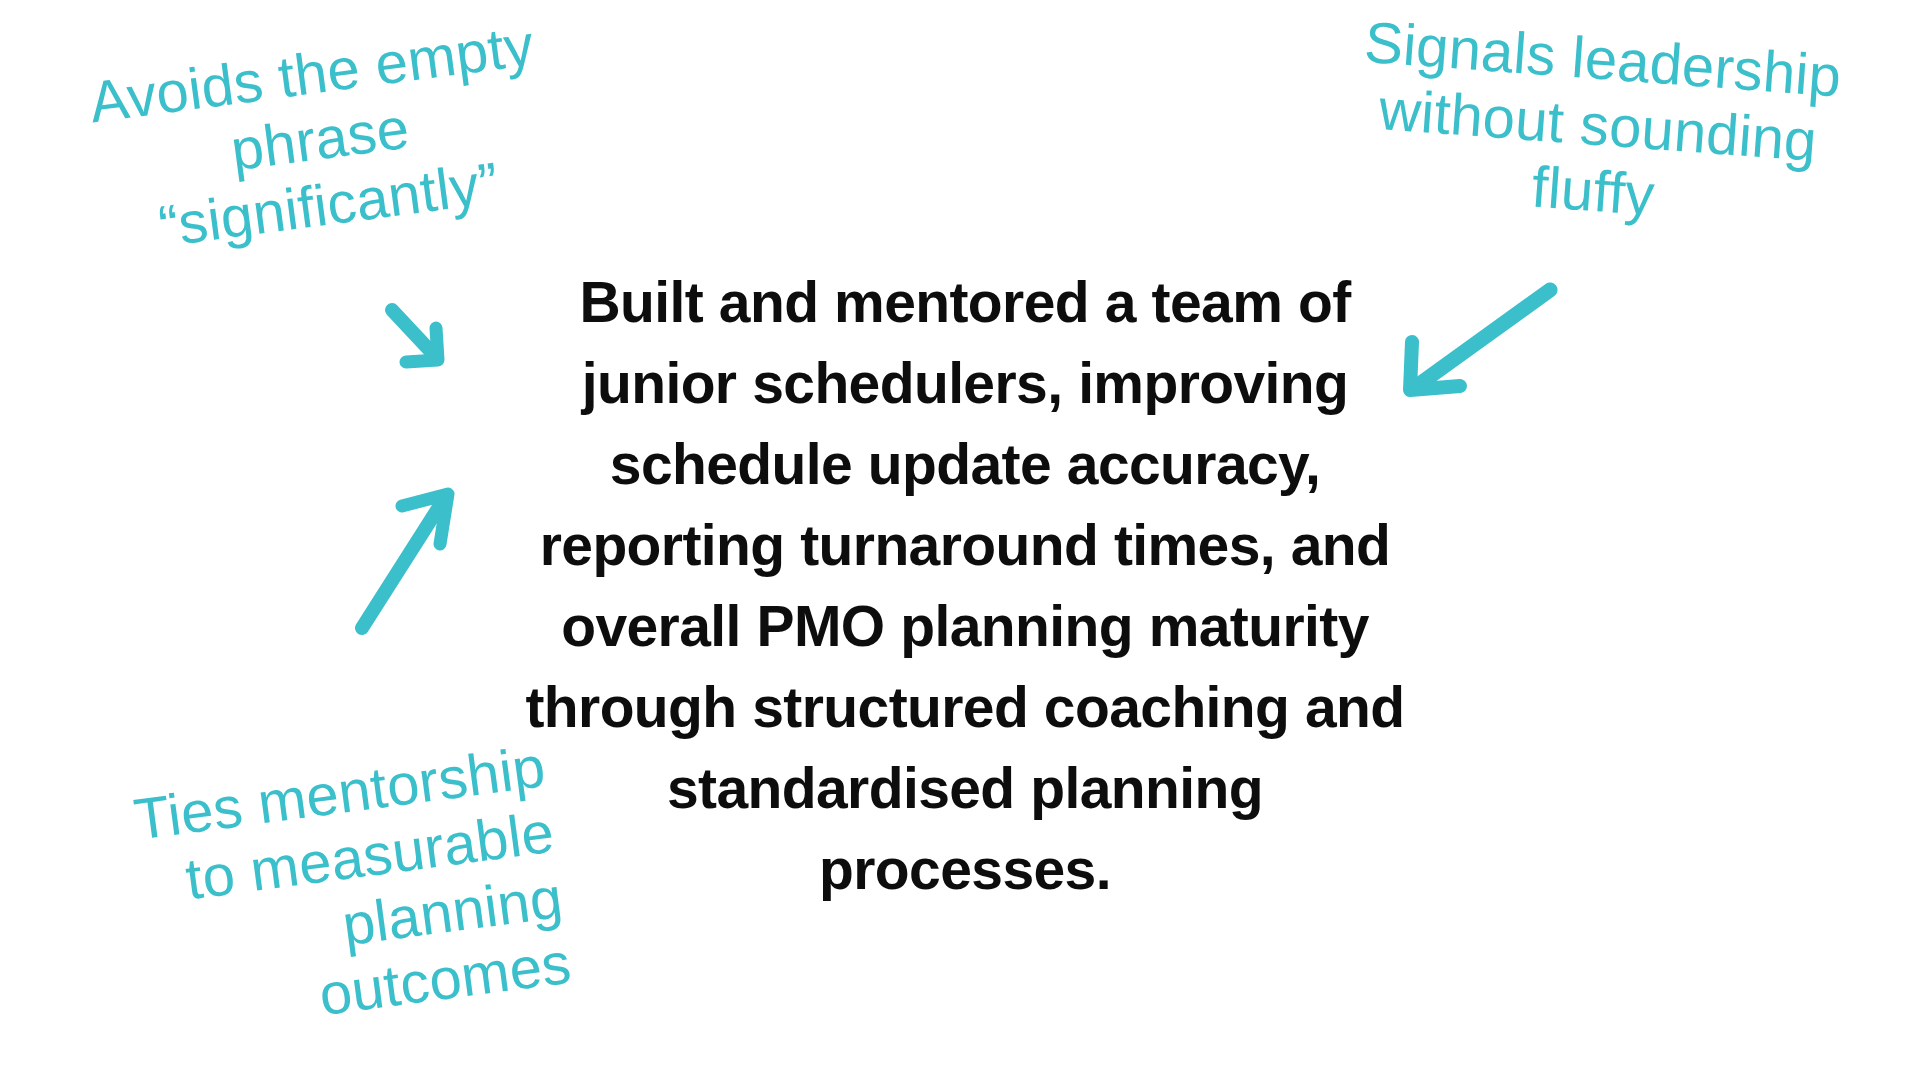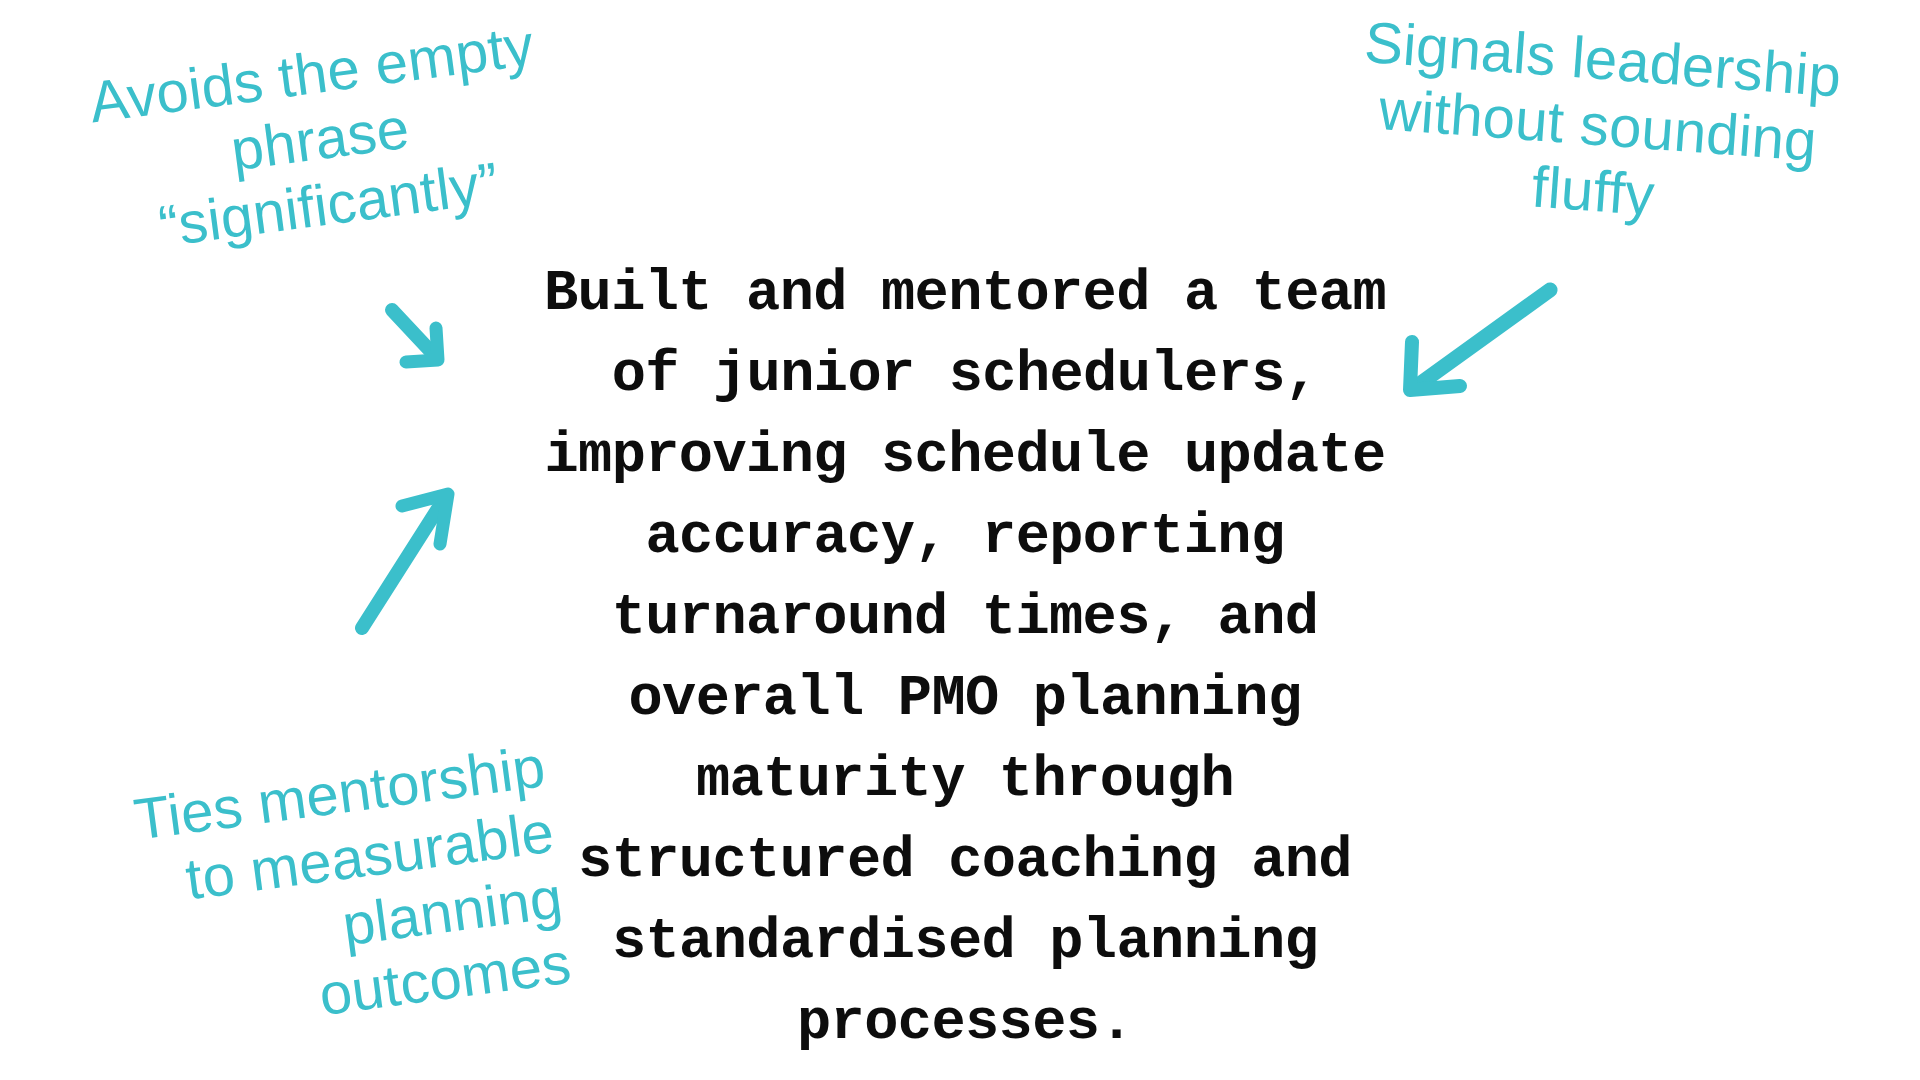--- a/index.html
+++ b/index.html
@@ -13,25 +13,25 @@
     height: 1080px;
     background: #ffffff;
     overflow: hidden;
     font-family: "Liberation Sans", sans-serif;
   }
 
   
   #main-statement {
     position: absolute;
     left: 520px;
-    top: 254px;
+    top: 262px;
     width: 890px;
     text-align: center;
     color: #0d0d0d;
-    font-family: Liberation Mono, monospace;
+    font-family: Liberation Sans, sans-serif;
     font-weight: 700;
     font-size: 57px;
     line-height: 81px;
     letter-spacing: -0.6px;
     word-spacing: 0.5px;
     white-space: pre-line;
   }
 
   
   .annotation {

